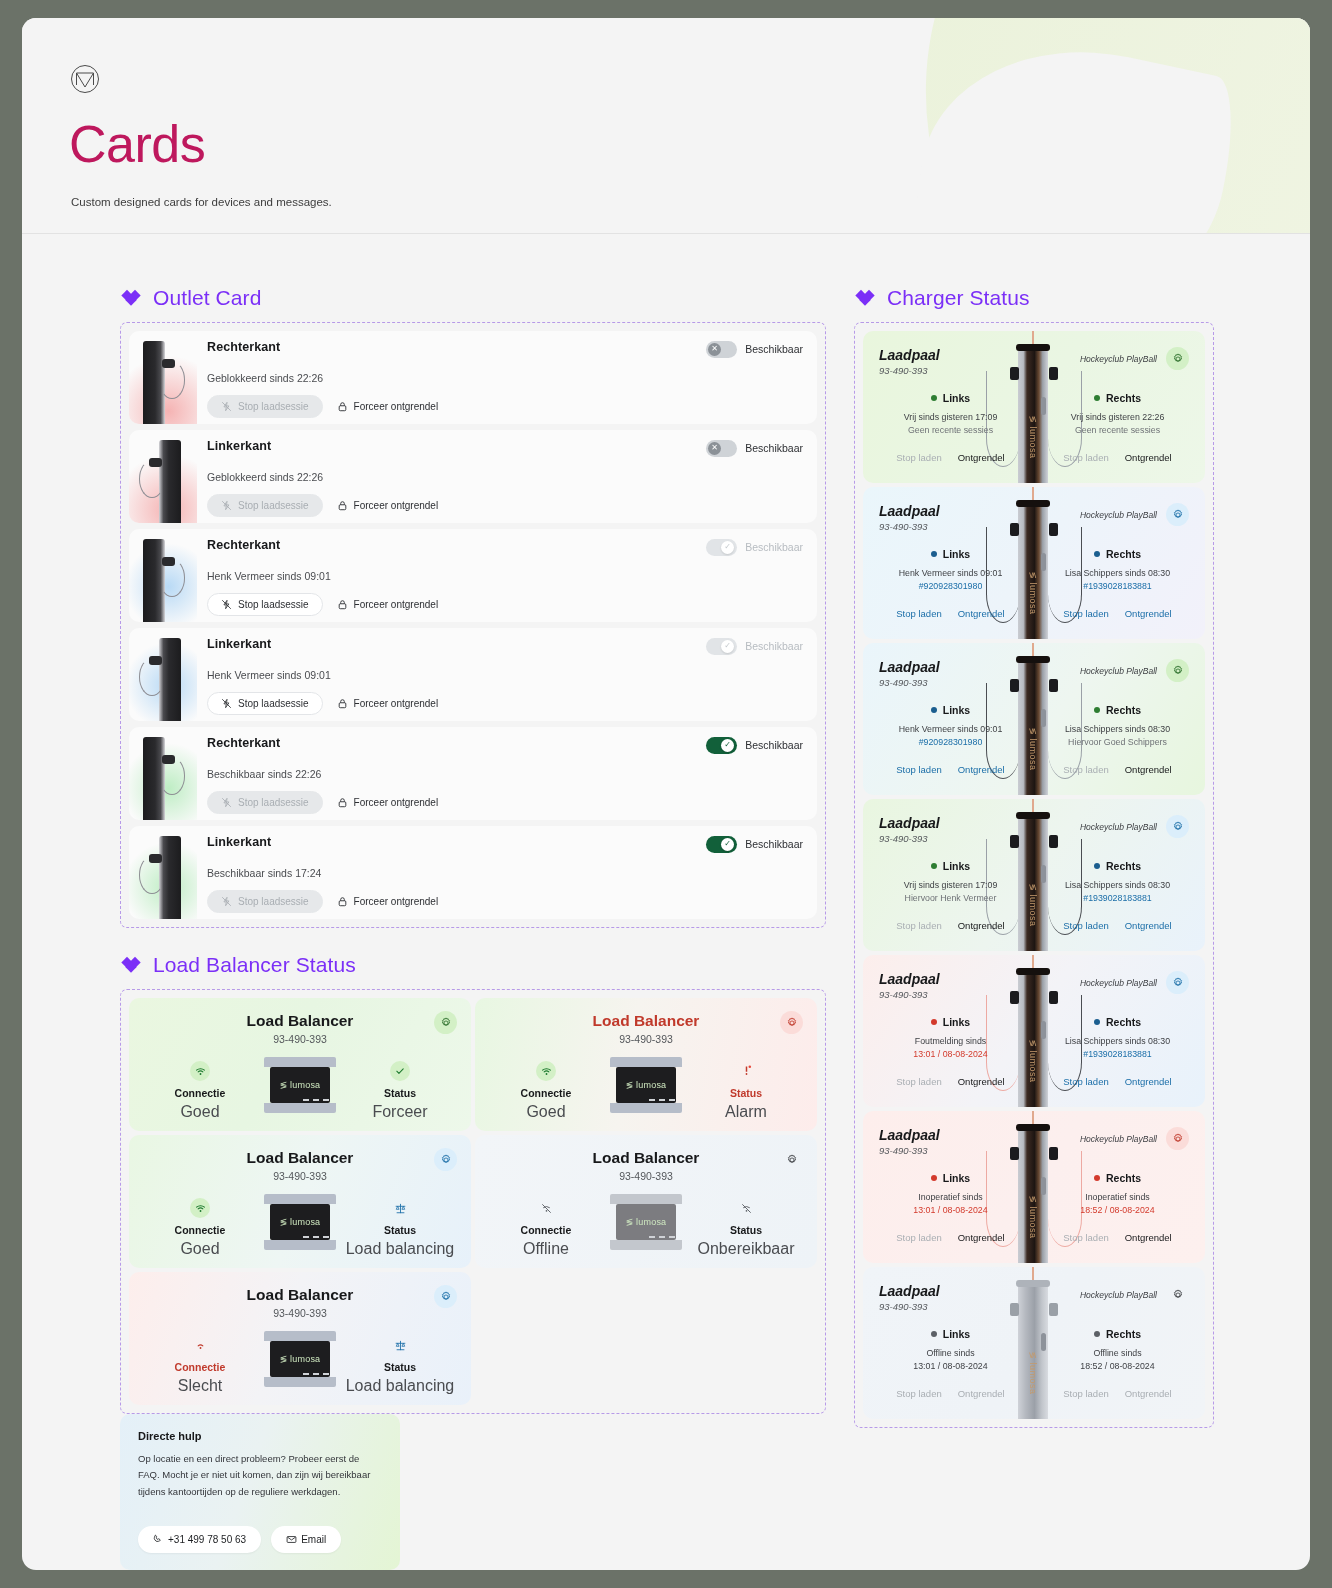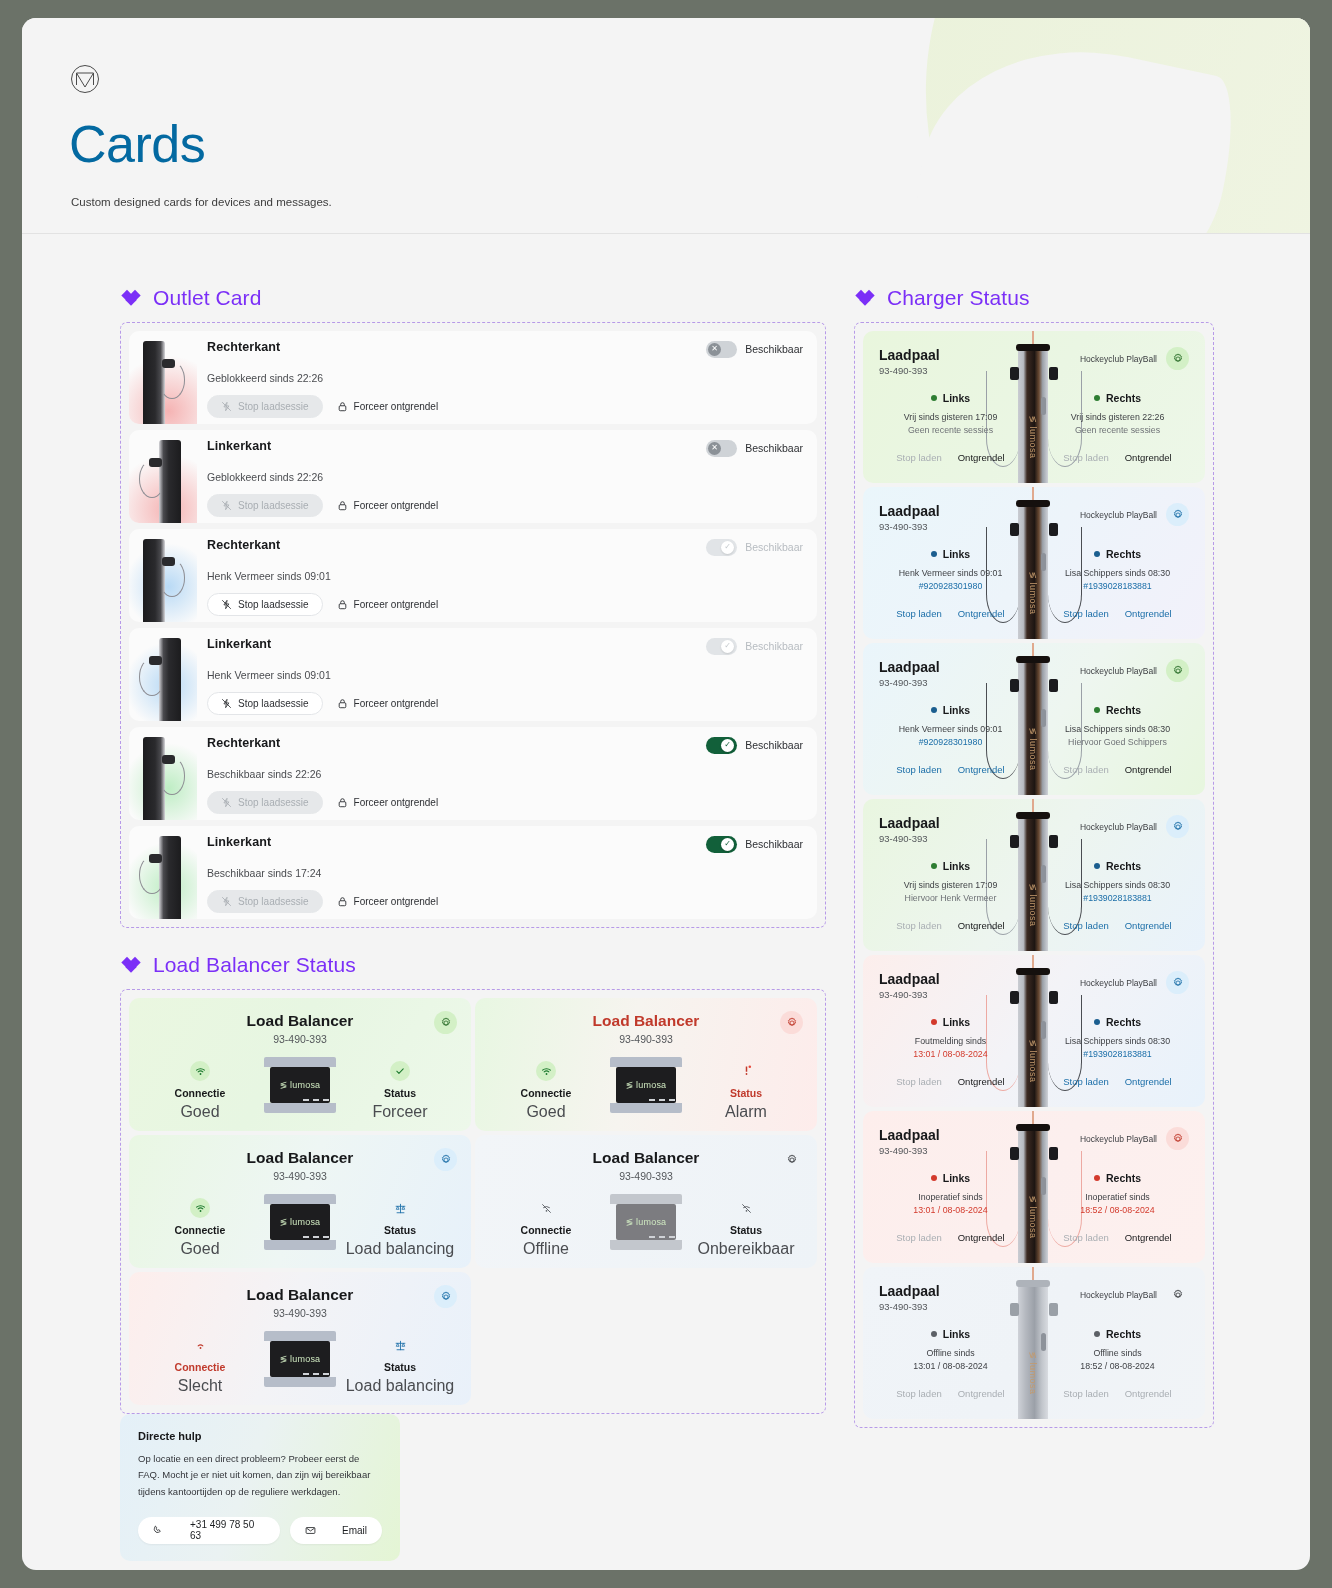--- a/index.html
+++ b/index.html
@@ -41,21 +41,21 @@
     background: #f4f4f4;
     border-radius: 60% 10% 70% 20% / 50% 40% 60% 50%;
     transform: rotate(12deg);
   }
   .logo {
     position: absolute; left: 48px; top: 46px;
     width: 30px; height: 30px;
   }
   .page-title {
     position: absolute; left: 47px; top: 100px;
-    font-size: 52px; font-weight: 400; color: #0369a1;
+    font-size: 52px; font-weight: 400; color: #be185d;
     letter-spacing: -.5px; line-height: 1;
   }
   .page-sub {
     position: absolute; left: 49px; top: 178px;
     font-size: 11.5px; color: #3d3d3d;
   }
   
   .content { position: relative; padding: 0; }
   .col-left  { position: absolute; left: 98px;  top: 52px; width: 706px; }
   .col-right { position: absolute; left: 832px; top: 52px; width: 360px; }
@@ -208,40 +208,41 @@
 
   
   .contact-card {
     width: 280px; border-radius: 10px; padding: 16px 18px 17px 18px;
     background: linear-gradient(110deg,#e4f0f8 0%,#eaf2f2 45%,#e4f5d4 100%);
   }
   .contact-title { font-size: 11px; font-weight: 700; color: #17181a; }
   .contact-body  { font-size: 9.5px; color: #33353a; line-height: 1.72; margin-top: 9px; }
   .contact-actions { display: flex; gap: 10px; margin-top: 17px; }
   .contact-btn {
-    display: inline-flex; align-items: center; gap: 26px;
+    display: inline-flex; align-items: center; gap: 4px;
     background: #fff; border-radius: 15px; height: 27px; padding: 0 15px;
     font-size: 10px; color: #1c1e21;
     box-shadow: 0 1px 2px rgba(0,0,0,.05);
+    margin-top: 9px;
   }
 
   
   .charger-list { display: flex; flex-direction: column; gap: 4px; }
   .charger-card {
     position: relative; height: 152px; border-radius: 10px; overflow: hidden;
     padding: 16px 16px 0 16px;
   }
   .cc-green { background: linear-gradient(125deg,#e9f6dd 0%,#eaf6e3 50%,#edf7e8 100%); }
   .cc-blue  { background: linear-gradient(125deg,#eaf6fb 0%,#edf4fa 50%,#f2f1fa 100%); }
   .cc-mix   { background: linear-gradient(125deg,#eaf5fb 0%,#eef6f0 55%,#e7f6de 100%); }
   .cc-mix2  { background: linear-gradient(125deg,#e9f6e0 0%,#edf5ef 50%,#e9f2fb 100%); }
   .cc-redblue { background: linear-gradient(125deg,#fceeec 0%,#f3f3f7 48%,#e8f2fb 100%); }
   .cc-red   { background: linear-gradient(125deg,#fdeeec 0%,#fcefee 50%,#fdf0ee 100%); }
   .cc-grey  { background: linear-gradient(125deg,#f0f4f8 0%,#eff3f7 50%,#f1f4f7 100%); }
-  .cc-head { display: flex; align-items: flex-start; justify-content: space-between; }
+  .cc-head { display: flex; align-items: flex-start; justify-content: space-between; font-style: italic; }
   .cc-name { font-size: 14px; font-weight: 700; color: #17181a; }
   .cc-id   { font-size: 9.5px; color: #54575b; margin-top: 2px; }
   .cc-right { display: flex; align-items: center; gap: 9px; }
   .cc-club { font-size: 8.5px; color: #3c3e42; }
   .cc-cols {
     position: absolute; left: 0; right: 0; top: 56px;
     display: flex; justify-content: space-between;
     padding: 0 16px; pointer-events: none;
   }
   .cc-col { width: 143px; text-align: center; }

